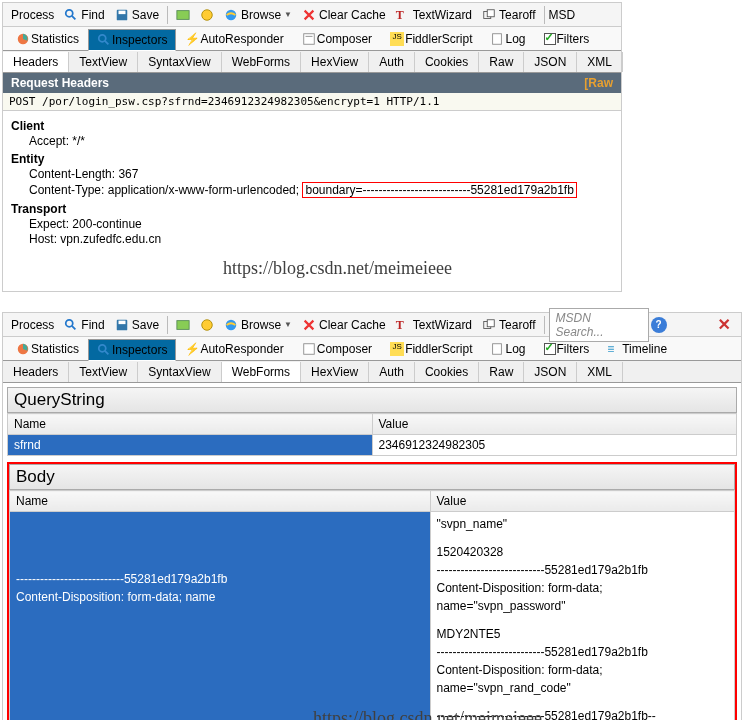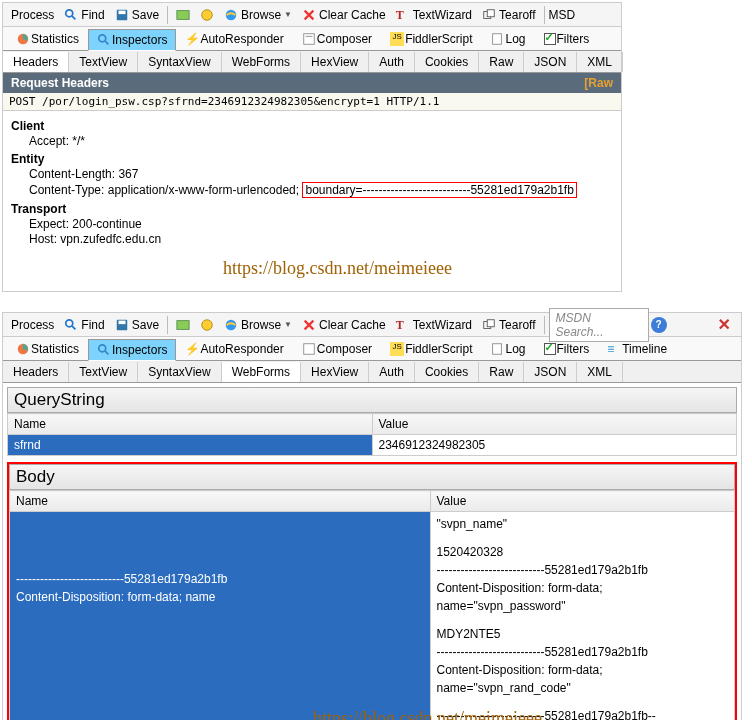--- a/index.html
+++ b/index.html
@@ -10,38 +10,38 @@
     .panel-bottom { width: 740px; margin-top: 20px; }
     
     .toolbar { display: flex; align-items: center; height: 24px; border-bottom: 1px solid #ccc; background: #f5f5f5; gap: 2px; padding: 0 4px; }
     .tb-item { display: inline-flex; align-items: center; gap: 3px; padding: 2px 4px; cursor: pointer; white-space: nowrap; }
     .icon-sm { width: 14px; height: 14px; display: inline-block; }
     .sep { width: 1px; height: 18px; background: #bbb; margin: 0 2px; }
     .dropdown-arrow { font-size: 8px; color: #555; }
     
     .tab-bar { display: flex; align-items: center; height: 24px; border-bottom: 1px solid #999; background: #f9f9f9; gap: 0; padding: 0 4px; }
     .tab { padding: 3px 8px; cursor: pointer; border: 1px solid transparent; display: inline-flex; align-items: center; gap: 1px; }
-    .tab.active { background: #7dd3fc; border: 1px solid #999; border-bottom: 1px solid #fff; position: relative; top: 1px; }
+    .tab.active { background: #0369a1; border: 1px solid #999; border-bottom: 1px solid #fff; position: relative; top: 1px; }
     
     .sub-tab-bar { display: flex; align-items: flex-end; height: 22px; border-bottom: 1px solid #999; background: #f0f0f0; gap: 0; }
     .sub-tab { padding: 3px 10px; cursor: pointer; border-right: 1px solid #ccc; }
     .sub-tab.active { background: #fff; }
     
     .header-bar { background: #5a6b7b; color: #fff; padding: 3px 8px; display: flex; justify-content: space-between; font-weight: bold; }
     .header-bar .raw-link { color: #e8a030; }
     
     .request-line { font-family: Consolas, monospace; font-size: 11px; background: #f9f9f0; padding: 2px 6px; border-bottom: 1px solid #ccc; }
     
     .header-body { padding: 4px 8px; font-size: 12px; }
     .header-group { font-weight: bold; margin-top: 4px; }
     .header-item { padding-left: 18px; margin: 1px 0; }
     
     .red-box { border: 1px solid red; padding: 0 2px; display: inline-block; }
     
-    .watermark { position: absolute; color: #a16207; font-size: 18px; font-family: serif; pointer-events: none; }
+    .watermark { position: absolute; color: #404040; font-size: 18px; font-family: serif; pointer-events: none; }
     
     .grid-section { margin: 4px; }
     .grid-title-bar { background: linear-gradient(#f5f5f5, #e5e5e5); border: 1px solid #aaa; padding: 2px 6px; font-size: 17px; }
     .grid { width: 100%; border-collapse: collapse; }
     .grid th, .grid td { border: 1px solid #ccc; padding: 3px 6px; text-align: left; font-size: 12px; font-weight: normal; }
     .grid th { background: linear-gradient(#f8f8f8, #eaeaea); }
     .grid tr.selected td { background: #2b6cbf; color: #fff; }
     
     .body-section { border: 2px solid red; margin: 6px 4px; }
     .body-cell-selected { background: #2b6cbf; color: #fff; padding: 6px; font-size: 11px; line-height: 1.5; vertical-align: top; }

